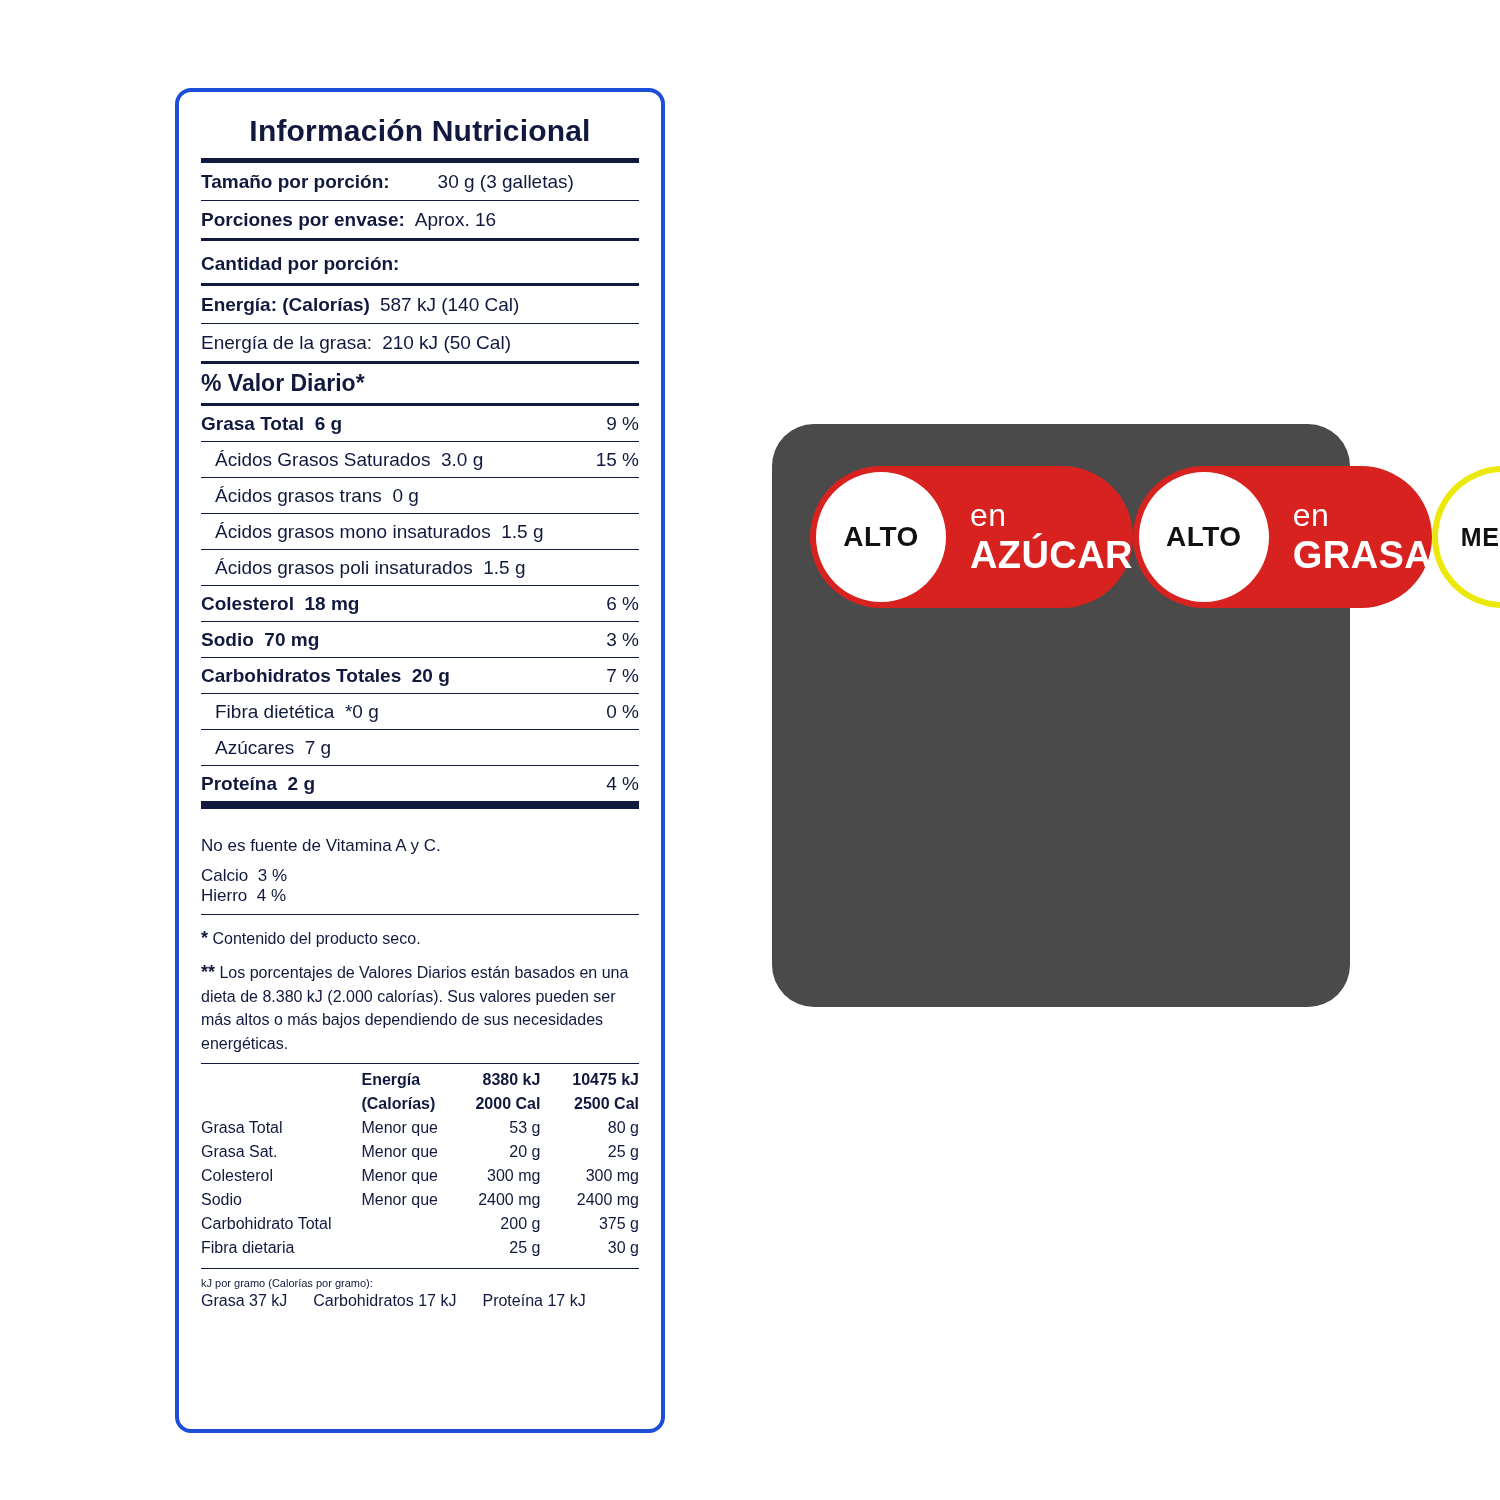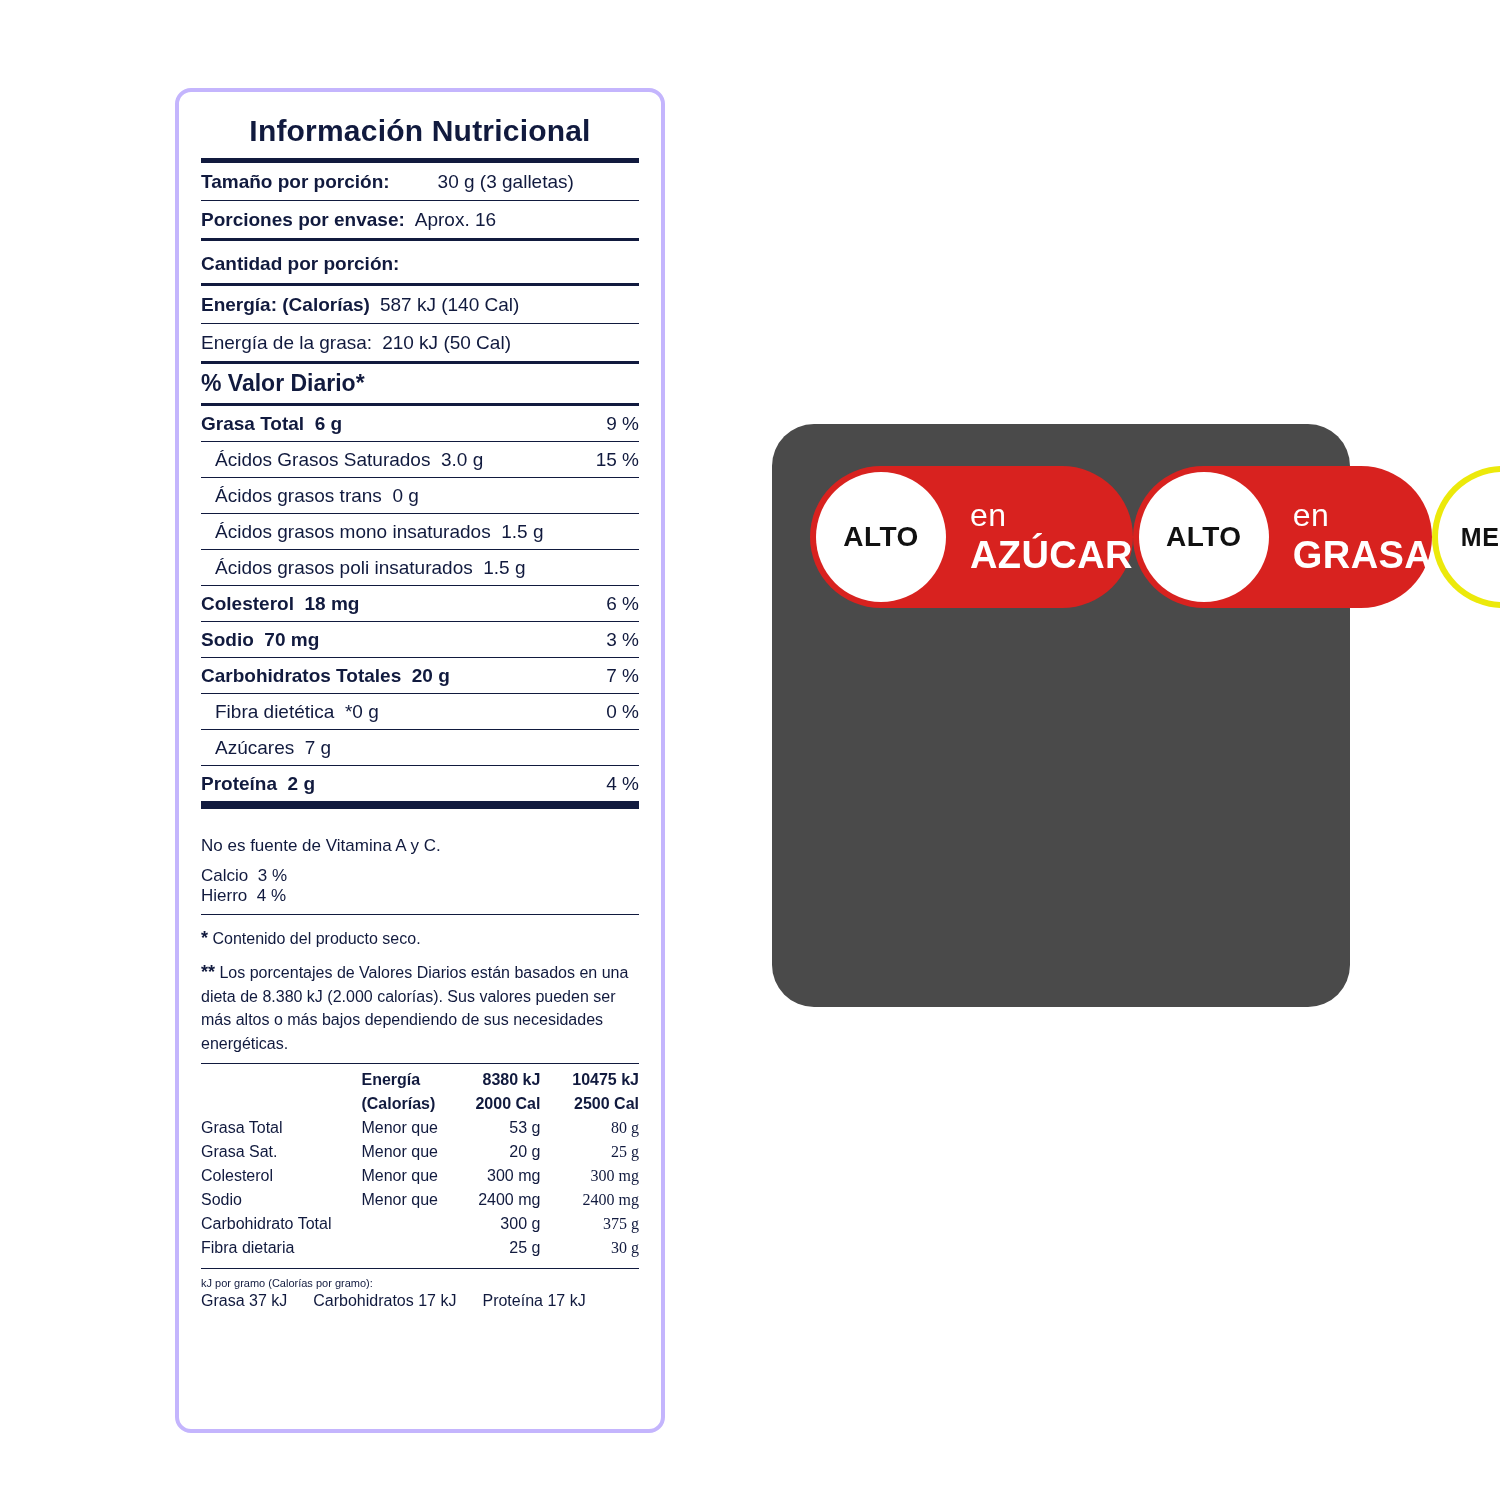--- a/index.html
+++ b/index.html
@@ -16,21 +16,21 @@
     overflow: hidden;
   }
 
   
   .nutrition-panel {
     position: absolute;
     left: 175px;
     top: 88px;
     width: 490px;
     height: 1345px;
-    border: 4px solid #c4b5fd;
+    border: 4px solid #1d4ed8;
     border-radius: 16px;
     box-sizing: border-box;
     background: #ffffff;
     padding: 0 22px;
   }
 
   .np-title {
     font-size: 30px;
     font-weight: bold;
     text-align: center;
@@ -110,21 +110,21 @@
   table.dvtable th, table.dvtable td {
     padding: 3px 0;
     font-weight: normal;
     text-align: right;
     white-space: nowrap;
   }
   table.dvtable th.l, table.dvtable td.l { text-align: left; }
   table.dvtable th.m, table.dvtable td.m { text-align: left; padding-left: 30px; }
   table.dvtable thead th { font-weight: bold; }
   table.dvtable td.c3 { width: 110px; }
-  table.dvtable td.c4 { width: 105px; font-family: Liberation Serif, serif; }
+  table.dvtable td.c4 { width: 105px; }
 
   .kj-head {
     font-size: 11px;
     font-weight: normal;
     padding: 8px 0 3px 0;
   }
   .kj-line {
     font-size: 16px;
     display: flex;
     gap: 26px;
@@ -348,21 +348,21 @@
       </tr>
       <tr>
         <td class="l">Sodio</td>
         <td class="m">Menor que</td>
         <td class="c3">2400 mg</td>
         <td class="c4">2400 mg</td>
       </tr>
       <tr>
         <td class="l">Carbohidrato Total</td>
         <td class="m"></td>
-        <td class="c3">300 g</td>
+        <td class="c3">200 g</td>
         <td class="c4">375 g</td>
       </tr>
       <tr>
         <td class="l">Fibra dietaria</td>
         <td class="m"></td>
         <td class="c3">25 g</td>
         <td class="c4">30 g</td>
       </tr>
     </tbody>
   </table>

